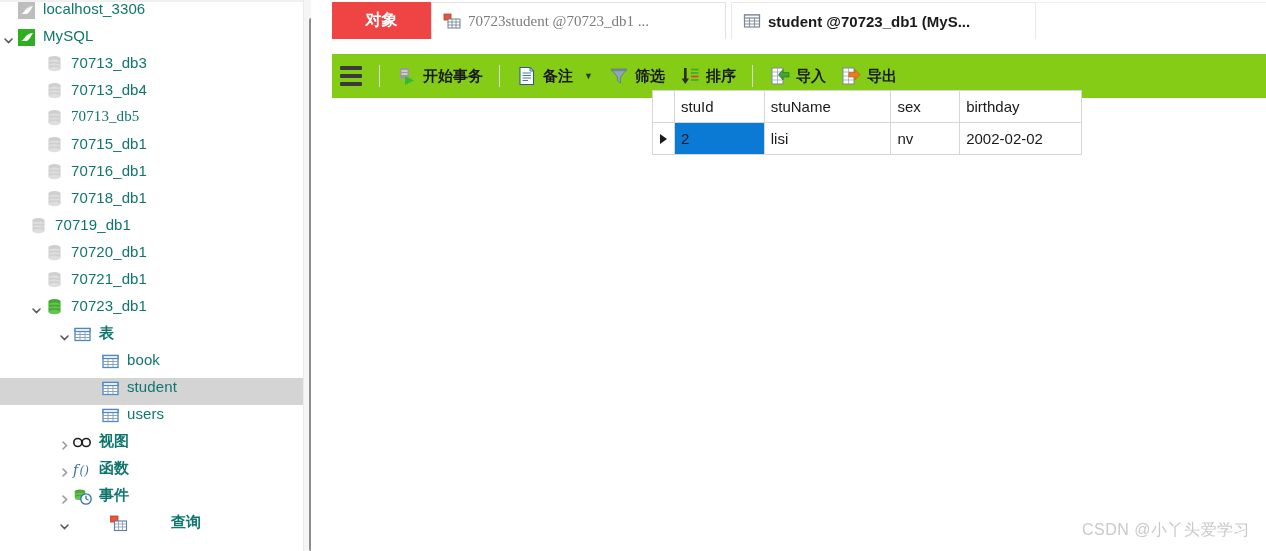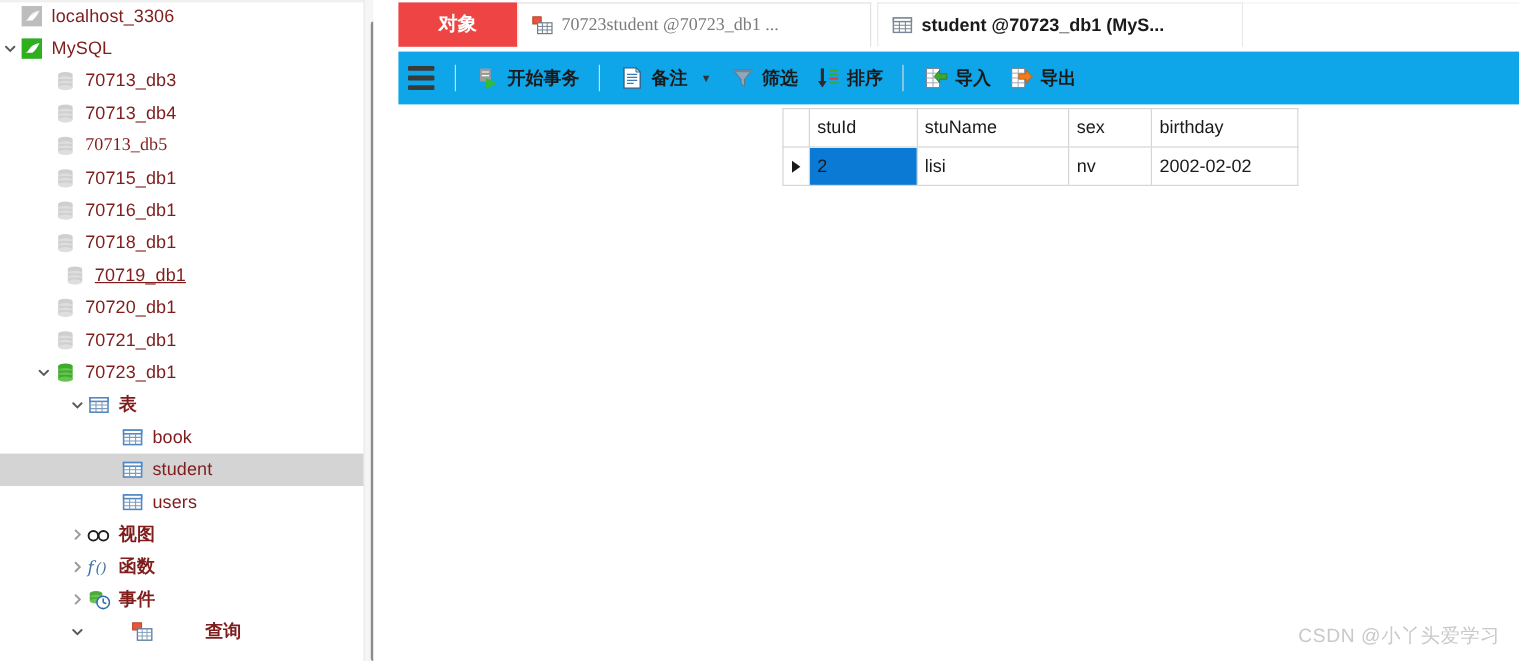--- a/index.html
+++ b/index.html
@@ -26,24 +26,23 @@
   }
   #sidebar-topline {
     position: absolute; left: 0; top: 0;
     width: 311px; height: 2px;
     background: #f0f0f0;
   }
   .tree-row {
     position: relative;
     height: 27px;
     display: flex;
-    align-items: center;
     white-space: nowrap;
     font-size: 15px;
-    color: #7f1d1d;
+    color: #0f766e;
   }
   .tree-row.selected { background: #d4d4d4; }
   .twisty {
     width: 16px; height: 27px;
     display: inline-flex;
     align-items: center; justify-content: center;
     flex: 0 0 16px;
     color: #555;
     font-size: 12px;
     line-height: 1;
@@ -153,23 +152,23 @@
     position: absolute;
     left: 714px; top: 2px;
     width: 230px; height: 37px;
     background: #ffffff;
     border-top: 1px solid #f2f2f2;
   }
 
   
   #toolbar {
     position: absolute;
-    left: 10px; top: 43px;
+    left: 10px; top: 54px;
     width: 934px; height: 44px;
-    background: #0ea5e9;
+    background: #84cc16;
     display: flex;
     align-items: center;
   }
   .tb-btn {
     height: 34px;
     display: inline-flex;
     align-items: center;
     padding: 0 7px;
     font-size: 15px;
     color: #1a1a1a;
@@ -384,21 +383,21 @@
               <rect x="2.5" y="3.2" width="12" height="3.6" fill="#cfcfcf"></rect>
               <ellipse cx="8.5" cy="6.8" rx="6" ry="2.2" fill="#dedede"></ellipse>
               <rect x="2.5" y="6.8" width="12" height="3.6" fill="#cfcfcf"></rect>
               <ellipse cx="8.5" cy="10.4" rx="6" ry="2.2" fill="#dedede"></ellipse>
               <rect x="2.5" y="10.4" width="12" height="3.6" fill="#cfcfcf"></rect>
               <ellipse cx="8.5" cy="14" rx="6" ry="2.2" fill="#dedede"></ellipse>
             </svg>
           </span>
           <span class="tree-label">70718_db1</span>
         </div>
-        <div class="tree-row" style="padding-left: 36px; text-decoration: underline;">
+        <div class="tree-row" style="padding-left: 12px;">
           <span class="twisty"></span>
           <span class="tree-icon">
             <svg width="17" height="18" viewBox="0 0 17 18">
               <ellipse cx="8.5" cy="3.2" rx="6" ry="2.2" fill="#cfcfcf"></ellipse>
               <rect x="2.5" y="3.2" width="12" height="3.6" fill="#cfcfcf"></rect>
               <ellipse cx="8.5" cy="6.8" rx="6" ry="2.2" fill="#dedede"></ellipse>
               <rect x="2.5" y="6.8" width="12" height="3.6" fill="#cfcfcf"></rect>
               <ellipse cx="8.5" cy="10.4" rx="6" ry="2.2" fill="#dedede"></ellipse>
               <rect x="2.5" y="10.4" width="12" height="3.6" fill="#cfcfcf"></rect>
               <ellipse cx="8.5" cy="14" rx="6" ry="2.2" fill="#dedede"></ellipse>

